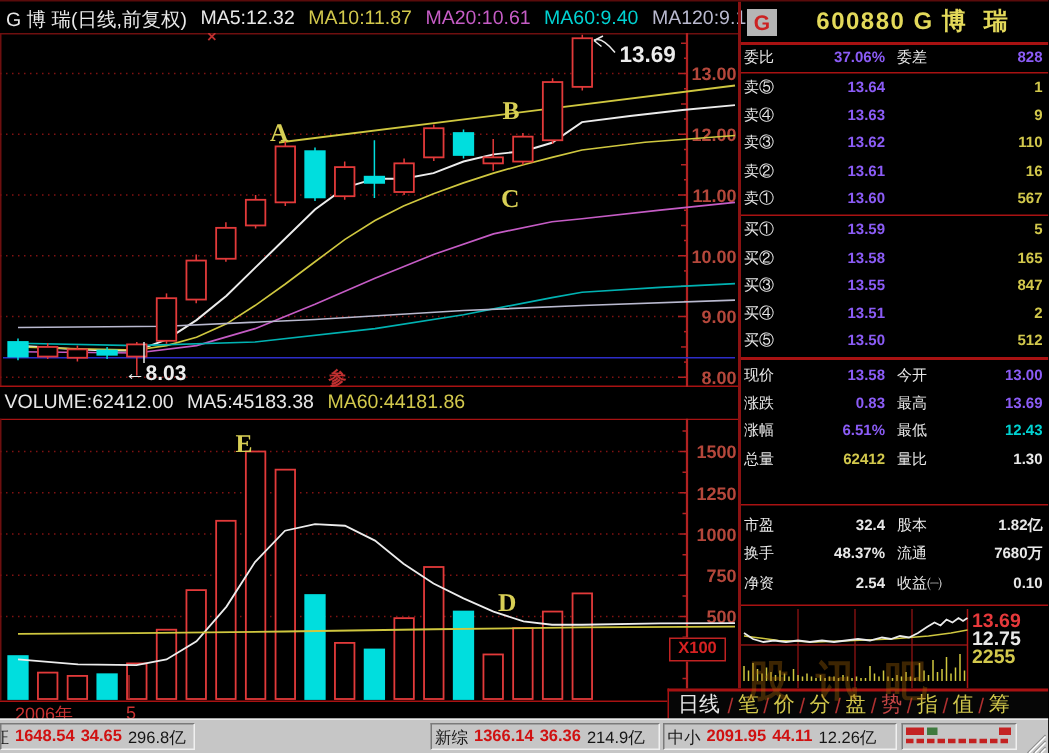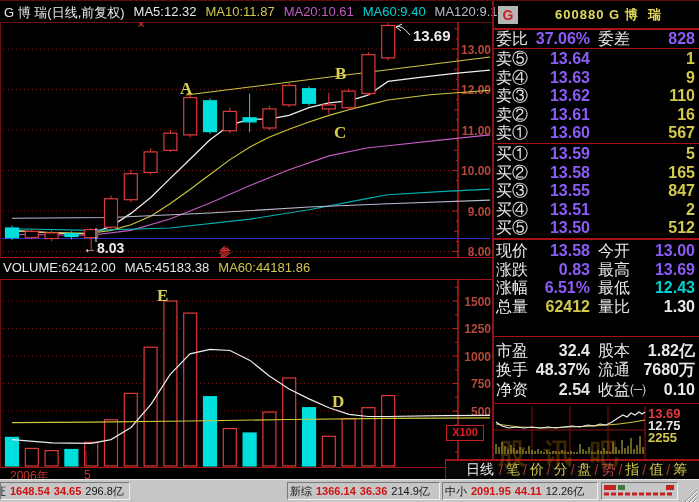--- a/index.html
+++ b/index.html
@@ -16,32 +16,32 @@
               color:#cc3333;font-size:12px;}
   .axis-strip .yr{position:absolute;left:10px;top:0;}
   .axis-strip .mo{position:absolute;left:84px;top:0;}
   .x100{position:absolute;left:446px;top:424px;width:36px;height:14px;border:1px solid #c02222;
         color:#d62222;font-size:11px;font-weight:bold;text-align:center;line-height:13px;background:#000;}
   .vdivider{position:absolute;left:492px;top:0;width:2px;height:458px;background:#8a1212;}
   .rp{position:absolute;left:494px;top:0;width:205px;height:458px;}
   .rp-header{position:absolute;left:0;top:0;width:205px;height:27px;display:flex;align-items:center;}
   .logo{width:20px;height:18px;margin-left:4px;background:#b5b5b5;color:#cc2222;font-weight:bold;
         font-size:14px;text-align:center;line-height:18px;}
-  .rp-title{flex:1;text-align:center;color:#e3d95a;font-weight:bold;font-size:13px;letter-spacing:1px;white-space:pre;}
+  .rp-title{flex:1;text-align:center;color:#e3d95a;font-weight:bold;font-size:16px;letter-spacing:1px;white-space:pre;}
   .sep{position:absolute;left:0;width:205px;height:1px;background:#a81212;}
   .blk{position:absolute;left:0;width:205px;display:flex;flex-direction:column;}
-  .row{position:relative;height:18.7px;line-height:18.7px;font-size:16px;white-space:nowrap;}
+  .row{position:relative;height:18.7px;line-height:18.7px;font-size:10px;white-space:nowrap;}
   .row .l{position:absolute;left:2px;}
   .row .v1{position:absolute;left:38px;width:58px;text-align:right;}
   .row .l2{position:absolute;left:104px;}
   .row .v2{position:absolute;right:4px;}
   #mini{left:0;top:405px;}
   .tabbar{position:absolute;left:445px;top:458px;width:254px;height:20px;background:#060606;
           border-top:2px solid #a81212;border-left:1px solid #a81212;box-sizing:border-box;
-          display:flex;align-items:center;font-size:14px;padding-left:20px;white-space:nowrap;}
+          display:flex;align-items:center;font-size:14px;padding-left:6px;white-space:nowrap;}
   .tsep{color:#b03030;margin:0 3px;}
   .tab{color:#d2c84c;}
   .tab.act{color:#c24444;}
   .tab-first{color:#e8e8e8;margin-right:2px;}
   .watermark{position:absolute;left:498px;top:434px;font-size:28px;font-weight:bold;color:#a16207;
              opacity:.38;letter-spacing:18px;pointer-events:none;z-index:40;}
   .statusbar{position:absolute;left:0;top:478px;width:699px;height:24px;background:#c6c6c6;border-top:1px solid #e8e8e8;}
   .seg{position:absolute;top:2px;height:18px;border:1px solid;border-color:#7a7a7a #f0f0f0 #f0f0f0 #7a7a7a;
        overflow:hidden;display:flex;align-items:center;font-size:11px;box-sizing:border-box;background:#c6c6c6;}
   .seg-in{display:flex;gap:4px;padding:0 2px;align-items:center;white-space:nowrap;}

